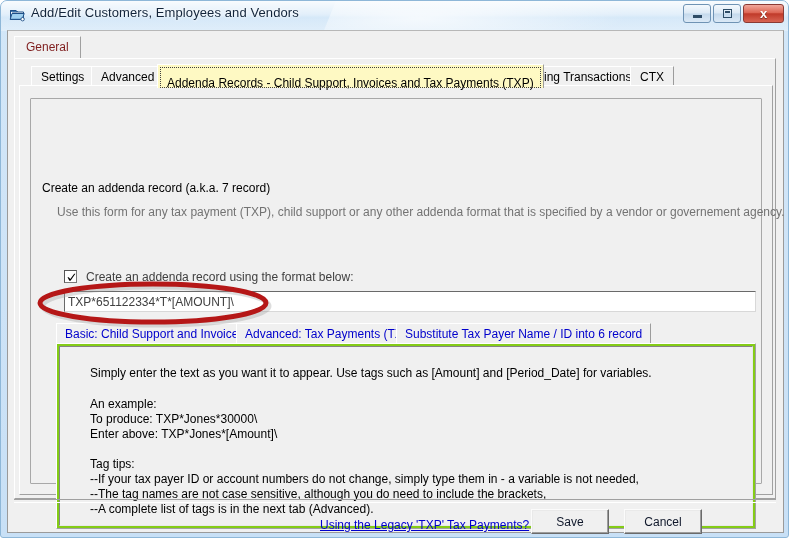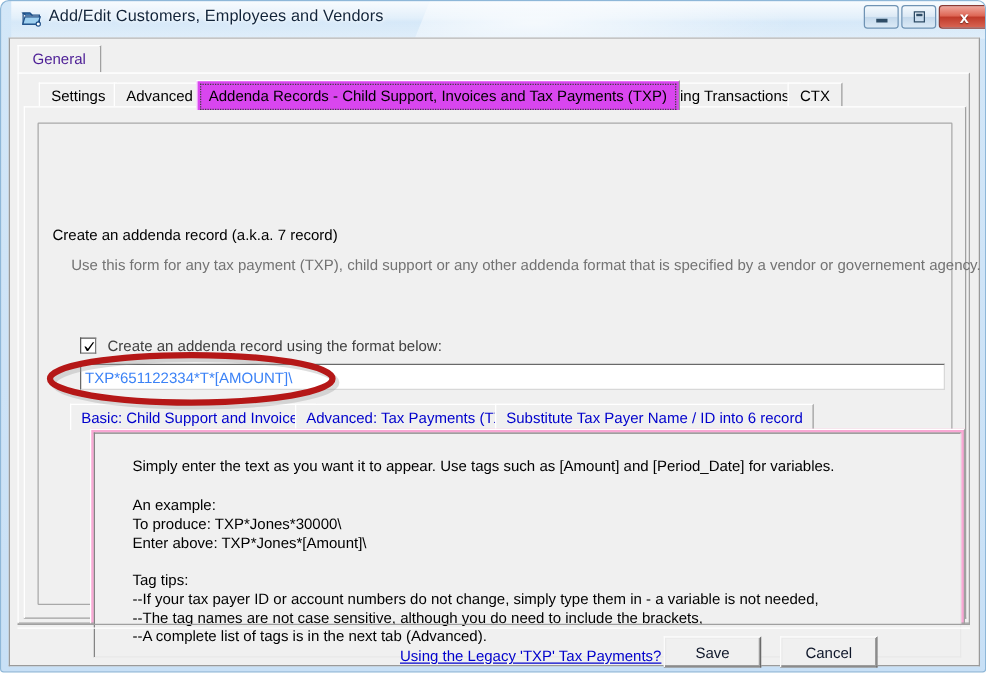--- a/index.html
+++ b/index.html
@@ -39,21 +39,21 @@
     position: absolute;
     left: 330px; top: -14px;
     width: 300px; height: 52px;
     background: radial-gradient(ellipse at 30% 60%, rgba(255,255,255,.75) 0%, rgba(255,255,255,0) 70%);
     transform: skewX(-22deg);
     pointer-events: none;
   }
 
   #titlebar {
     position: absolute;
-    left: 8px; top: 0;
+    left: 0; top: 0;
     width: 694px;
     height: 29px;
   }
   #title-icon {
     position: absolute;
     left: 8px; top: 6px;
     width: 16px; height: 15px;
   }
   #title-text {
     position: absolute;
@@ -110,21 +110,21 @@
     left: 6px; top: 5px;
     width: 760px; height: 22px;
   }
   .otab {
     position: absolute;
     top: 0;
     height: 22px;
     box-sizing: border-box;
     padding: 3px 11px 0 11px;
     font-size: 12px;
-    color: #4c1d95;
+    color: #7f1d1d;
     background: #f0f0f0;
     border-left: 1px solid #ffffff;
     border-top: 1px solid #ffffff;
     border-right: 1px solid #a0a0a0;
     white-space: nowrap;
   }
   #outer-tab-underline {
     position: absolute;
     left: 6px; top: 27px;
     width: 760px; height: 1px;
@@ -160,22 +160,22 @@
     color: #000;
     background: #f0f0f0;
     border-left: 1px solid #ffffff;
     border-top: 1px solid #ffffff;
     border-right: 1px solid #9c9c9c;
     white-space: nowrap;
   }
   .mtab.sel {
     top: 0;
     height: 24px;
-    padding-top: 5px;
-    background: #d946ef;
+    padding-top: 11px;
+    background: #fef9c3;
     border-left: 1px solid #ffffff;
     border-top: 1px solid #ffffff;
     border-right: 1px solid #9c9c9c;
     z-index: 4;
   }
   .mtab.sel .focusring {
     position: absolute;
     left: 2px; top: 2px; right: 2px; bottom: 0px;
     border: 1px dotted #404040;
     pointer-events: none;
@@ -254,21 +254,21 @@
     width: 692px; height: 21px;
     box-sizing: border-box;
     background: #ffffff;
     border: 1px solid #7a7a7a;
     border-top-color: #696969;
     border-left-color: #696969;
     border-right-color: #d8d8d8;
     border-bottom-color: #d8d8d8;
     font-family: "Liberation Sans", sans-serif;
     font-size: 12px;
-    color: #3b82f6;
+    color: #404040;
     padding: 0 0 0 3px;
     outline: none;
   }
 
   
   #annotation {
     position: absolute;
     left: 14px; top: 194px;
     width: 240px; height: 48px;
     pointer-events: none;
@@ -293,24 +293,24 @@
     background: #f0f0f0;
     border-left: 1px solid #ffffff;
     border-top: 1px solid #ffffff;
     border-right: 1px solid #9c9c9c;
     white-space: nowrap;
   }
 
   
   #sub-tabpage {
     position: absolute;
-    left: 52px; top: 257px;
-    width: 700px; height: 156px;
-    box-sizing: border-box;
-    background: #f9a8d4;
+    left: 36px; top: 257px;
+    width: 700px; height: 186px;
+    box-sizing: border-box;
+    background: #84cc16;
     border: 1px solid #ffffff;
     border-right-color: #a0a0a0;
     border-bottom-color: #a0a0a0;
   }
   #sub-inner {
     position: absolute;
     left: 2px; top: 2px;
     width: 694px; height: 180px;
     box-sizing: border-box;
     border: 1px solid #848484;

